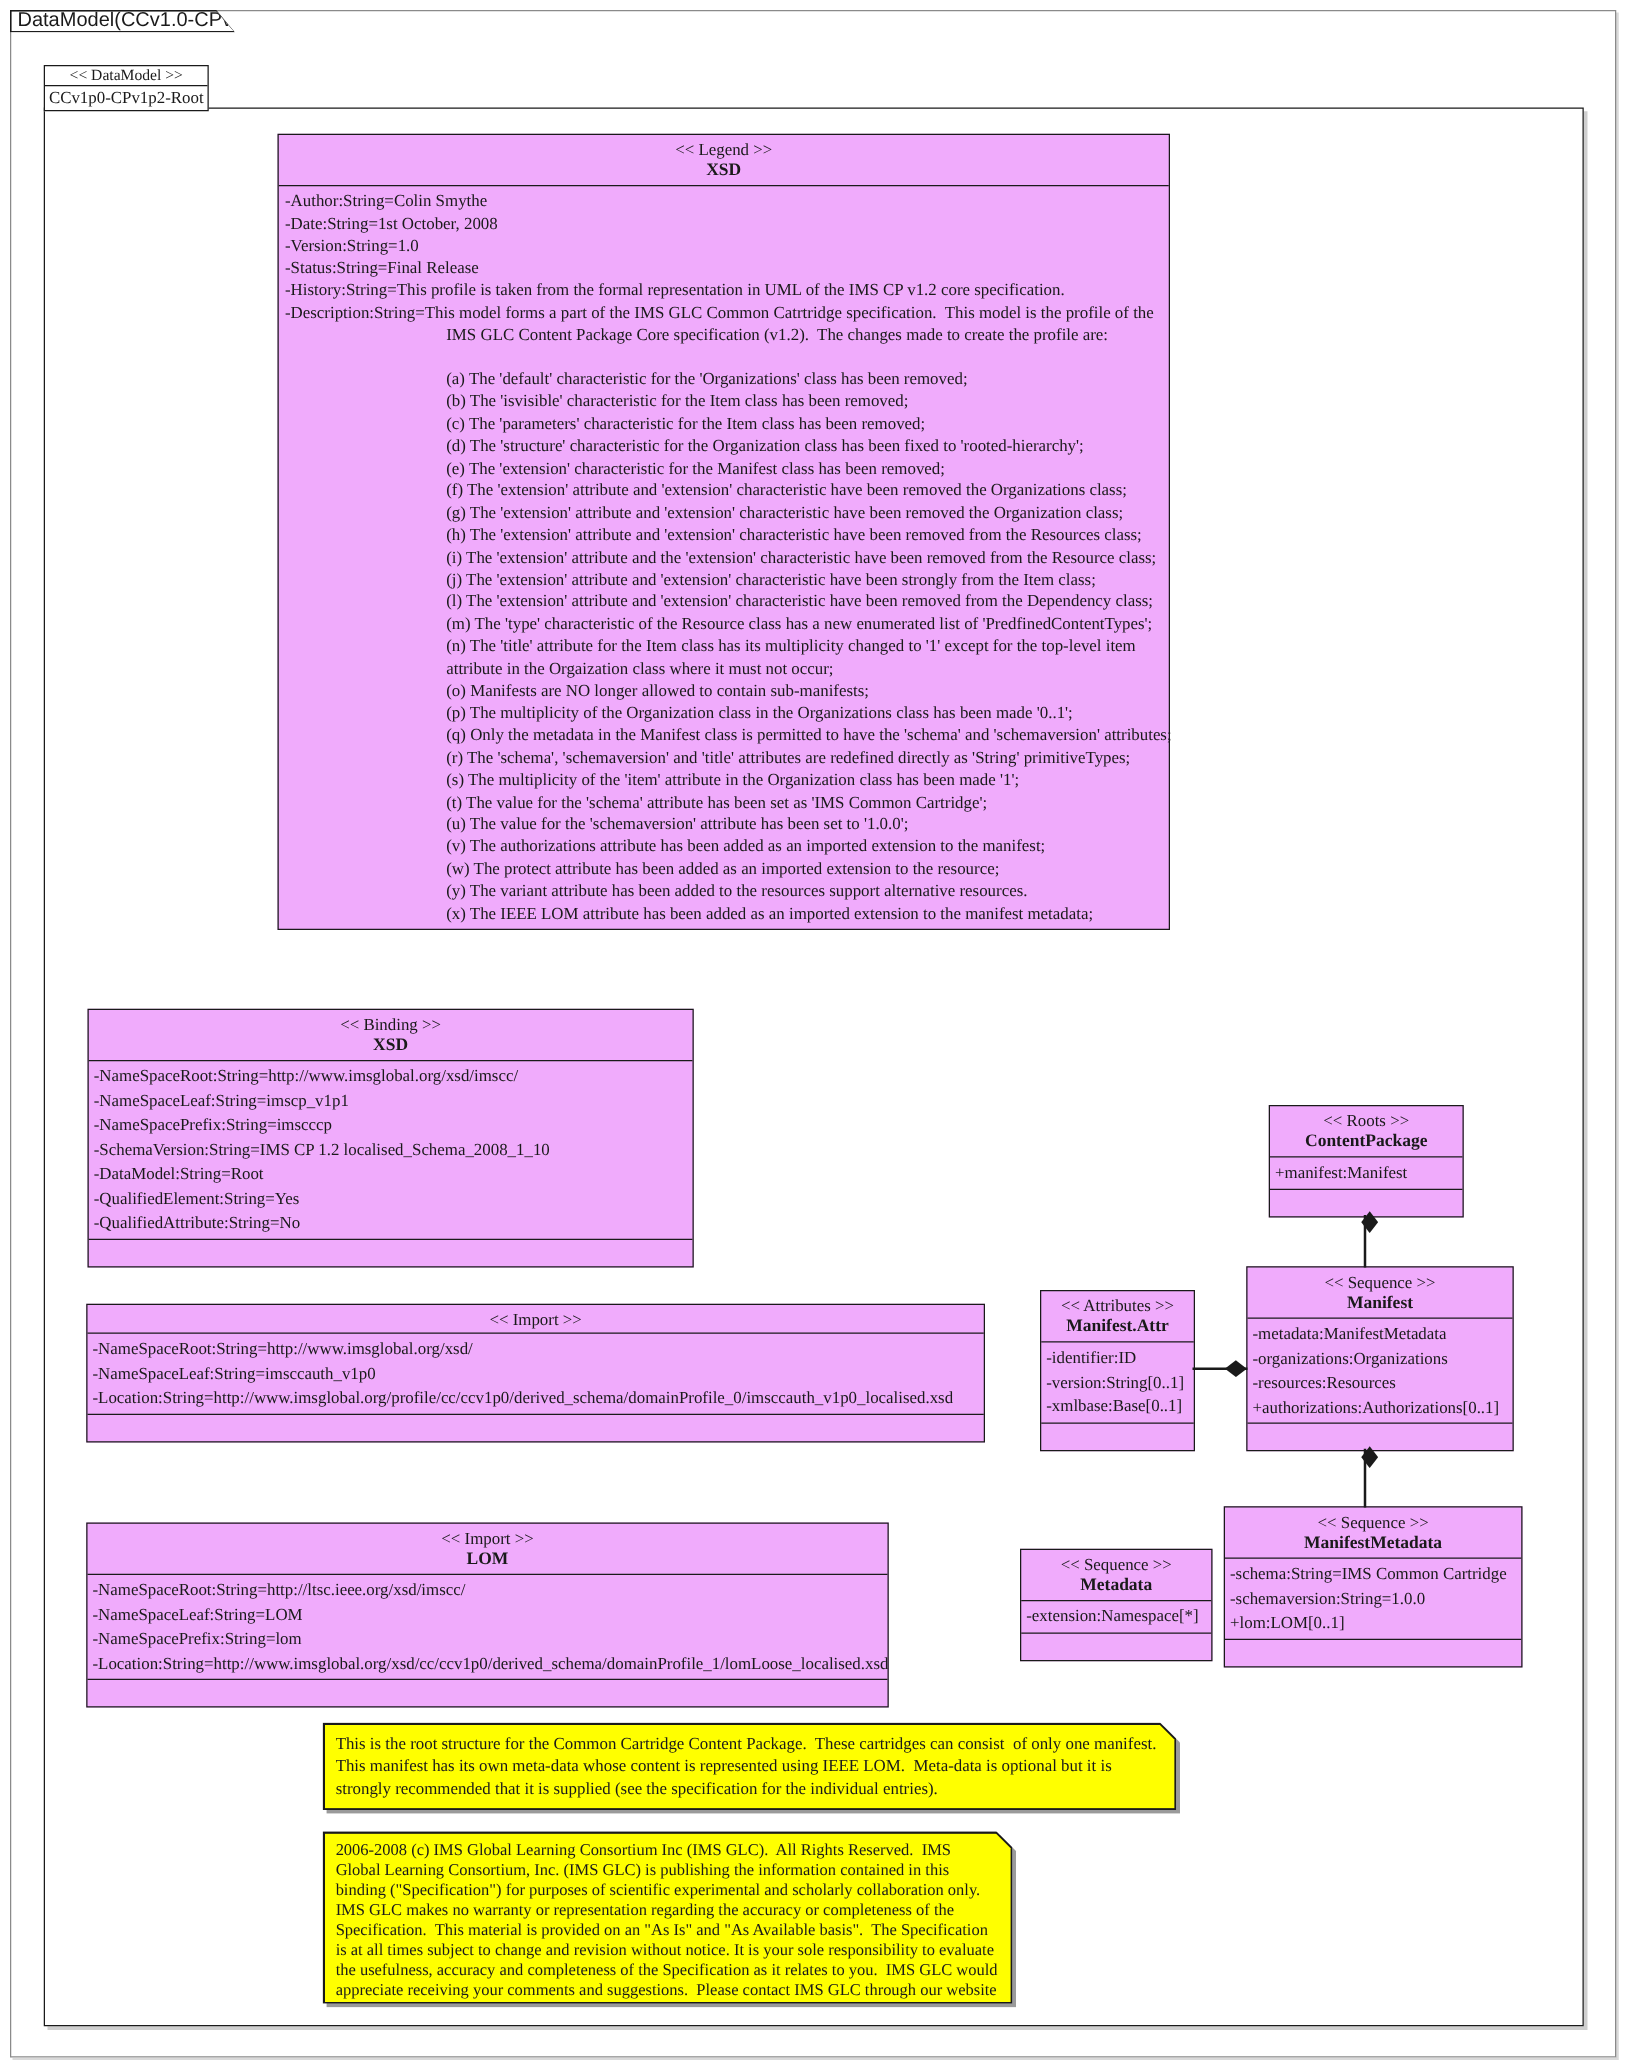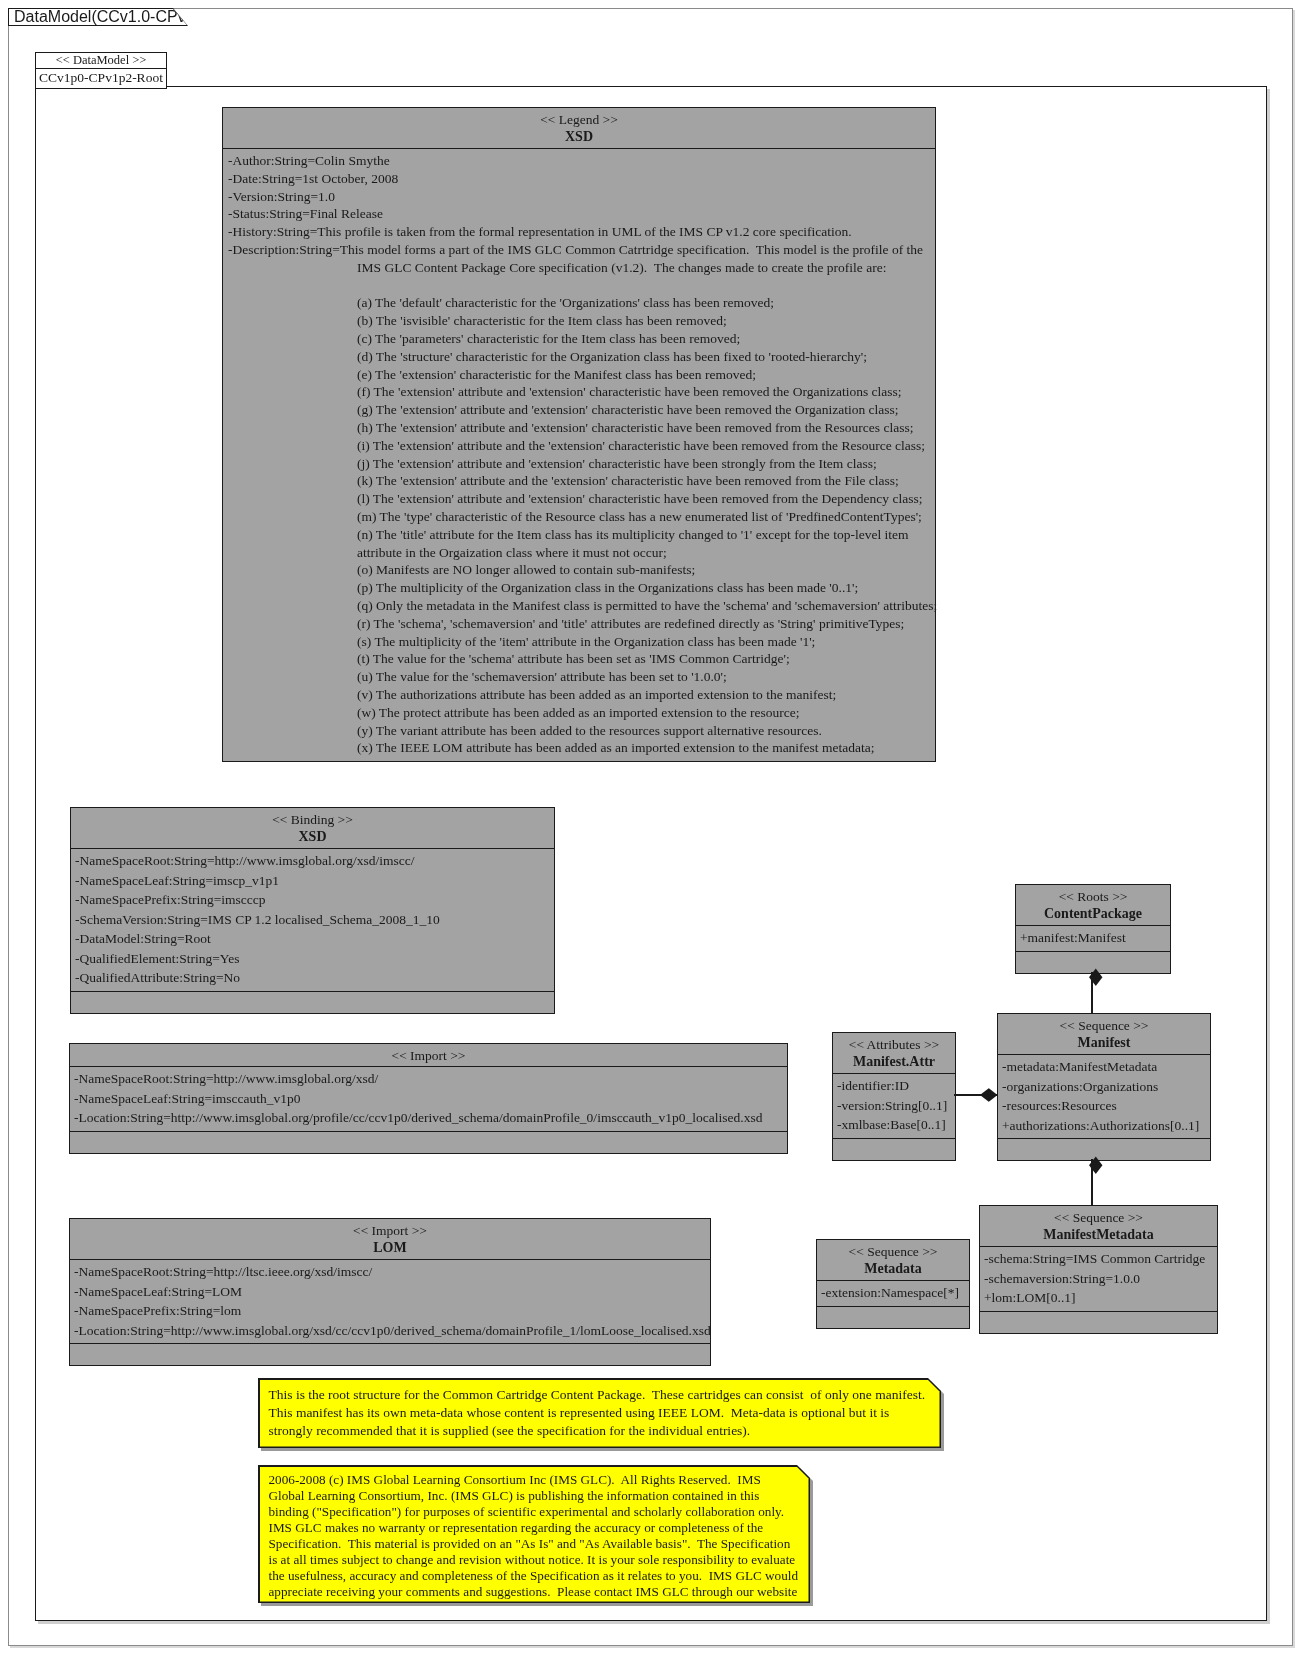--- a/index.html
+++ b/index.html
@@ -20,21 +20,21 @@
                line-height:16px;padding-left:5px;white-space:pre;}
 
   
   #frame{left:35px;top:86px;width:1230px;height:1533px;border:1.5px solid #1a1a1a;
          box-shadow:3px 3px 0 #cfcfcf;background:#fff;}
   #framelabel{left:35px;top:52px;width:130px;height:35px;border:1.5px solid #1a1a1a;background:#fff;}
   #framelabel .fl-stereo{font-size:12.5px;line-height:15px;text-align:center;}
   #framelabel .fl-name{font-size:13.5px;line-height:17px;text-align:center;border-top:1px solid #1a1a1a;white-space:pre;}
 
   
-  .uml-box{position:absolute;background:#a3a3a3;border:1.5px solid #1a1a1a;}
+  .uml-box{position:absolute;background:#f0abfc;border:1.5px solid #1a1a1a;}
   .uml-head{text-align:center;padding:3px 2px 2px;}
   .stereo{font-size:13.5px;line-height:17px;white-space:pre;}
   .cname{font-size:14px;line-height:18px;font-weight:bold;white-space:pre;}
   .uml-attrs{border-top:1px solid #1a1a1a;padding:2px 0 3px;}
   .attr-line{font-size:13.5px;line-height:19.5px;padding-left:4px;white-space:pre;}
   .uml-empty{border-top:1px solid #1a1a1a;height:21px;}
 
   
   #box-legend{left:222px;top:107px;width:712px;}
   #box-legend .legend-body{border-top:1px solid #1a1a1a;padding:3px 0 4px;}
@@ -108,21 +108,20 @@
         <div class="legend-line" style="padding-left: 134px;">(a) The 'default' characteristic for the 'Organizations' class has been removed;</div>
         <div class="legend-line" style="padding-left: 134px;">(b) The 'isvisible' characteristic for the Item class has been removed;</div>
         <div class="legend-line" style="padding-left: 134px;">(c) The 'parameters' characteristic for the Item class has been removed;</div>
         <div class="legend-line" style="padding-left: 134px;">(d) The 'structure' characteristic for the Organization class has been fixed to 'rooted-hierarchy';</div>
         <div class="legend-line" style="padding-left: 134px;">(e) The 'extension' characteristic for the Manifest class has been removed;</div>
         <div class="legend-line" style="padding-left: 134px;">(f) The 'extension' attribute and 'extension' characteristic have been removed the Organizations class;</div>
         <div class="legend-line" style="padding-left: 134px;">(g) The 'extension' attribute and 'extension' characteristic have been removed the Organization class;</div>
         <div class="legend-line" style="padding-left: 134px;">(h) The 'extension' attribute and 'extension' characteristic have been removed from the Resources class;</div>
         <div class="legend-line" style="padding-left: 134px;">(i) The 'extension' attribute and the 'extension' characteristic have been removed from the Resource class;</div>
         <div class="legend-line" style="padding-left: 134px;">(j) The 'extension' attribute and 'extension' characteristic have been strongly from the Item class;</div>
-        <div class="legend-line" style="padding-left: 134px;">(k) The 'extension' attribute and the 'extension' characteristic have been removed from the File class;</div>
         <div class="legend-line" style="padding-left: 134px;">(l) The 'extension' attribute and 'extension' characteristic have been removed from the Dependency class;</div>
         <div class="legend-line" style="padding-left: 134px;">(m) The 'type' characteristic of the Resource class has a new enumerated list of 'PredfinedContentTypes';</div>
         <div class="legend-line" style="padding-left: 134px;">(n) The 'title' attribute for the Item class has its multiplicity changed to '1' except for the top-level item</div>
         <div class="legend-line" style="padding-left: 134px;">attribute in the Orgaization class where it must not occur;</div>
         <div class="legend-line" style="padding-left: 134px;">(o) Manifests are NO longer allowed to contain sub-manifests;</div>
         <div class="legend-line" style="padding-left: 134px;">(p) The multiplicity of the Organization class in the Organizations class has been made '0..1';</div>
         <div class="legend-line" style="padding-left: 134px;">(q) Only the metadata in the Manifest class is permitted to have the 'schema' and 'schemaversion' attributes;</div>
         <div class="legend-line" style="padding-left: 134px;">(r) The 'schema', 'schemaversion' and 'title' attributes are redefined directly as 'String' primitiveTypes;</div>
         <div class="legend-line" style="padding-left: 134px;">(s) The multiplicity of the 'item' attribute in the Organization class has been made '1';</div>
         <div class="legend-line" style="padding-left: 134px;">(t) The value for the 'schema' attribute has been set as 'IMS Common Cartridge';</div>

